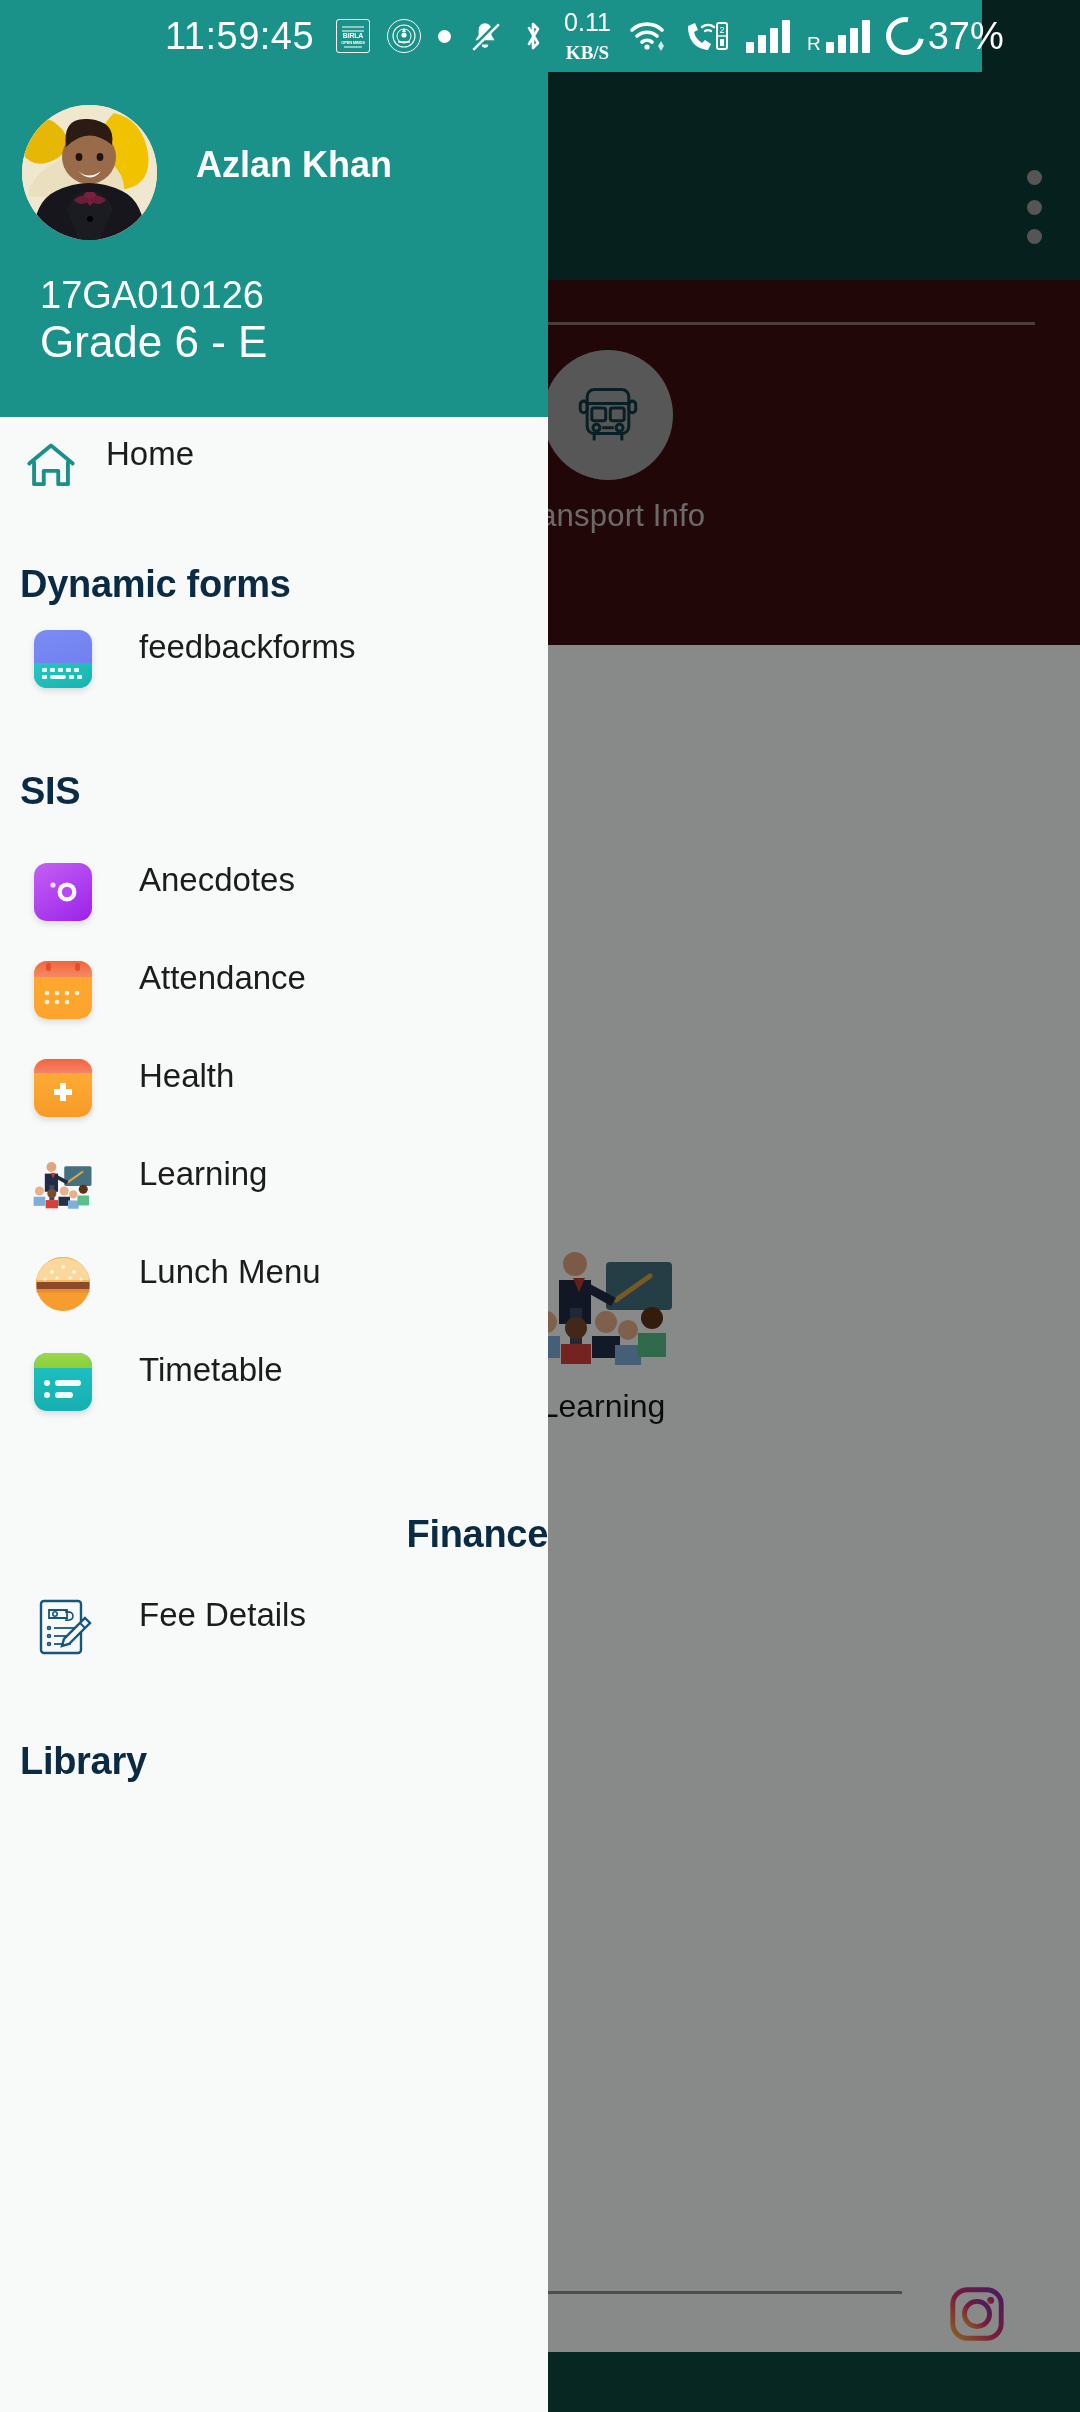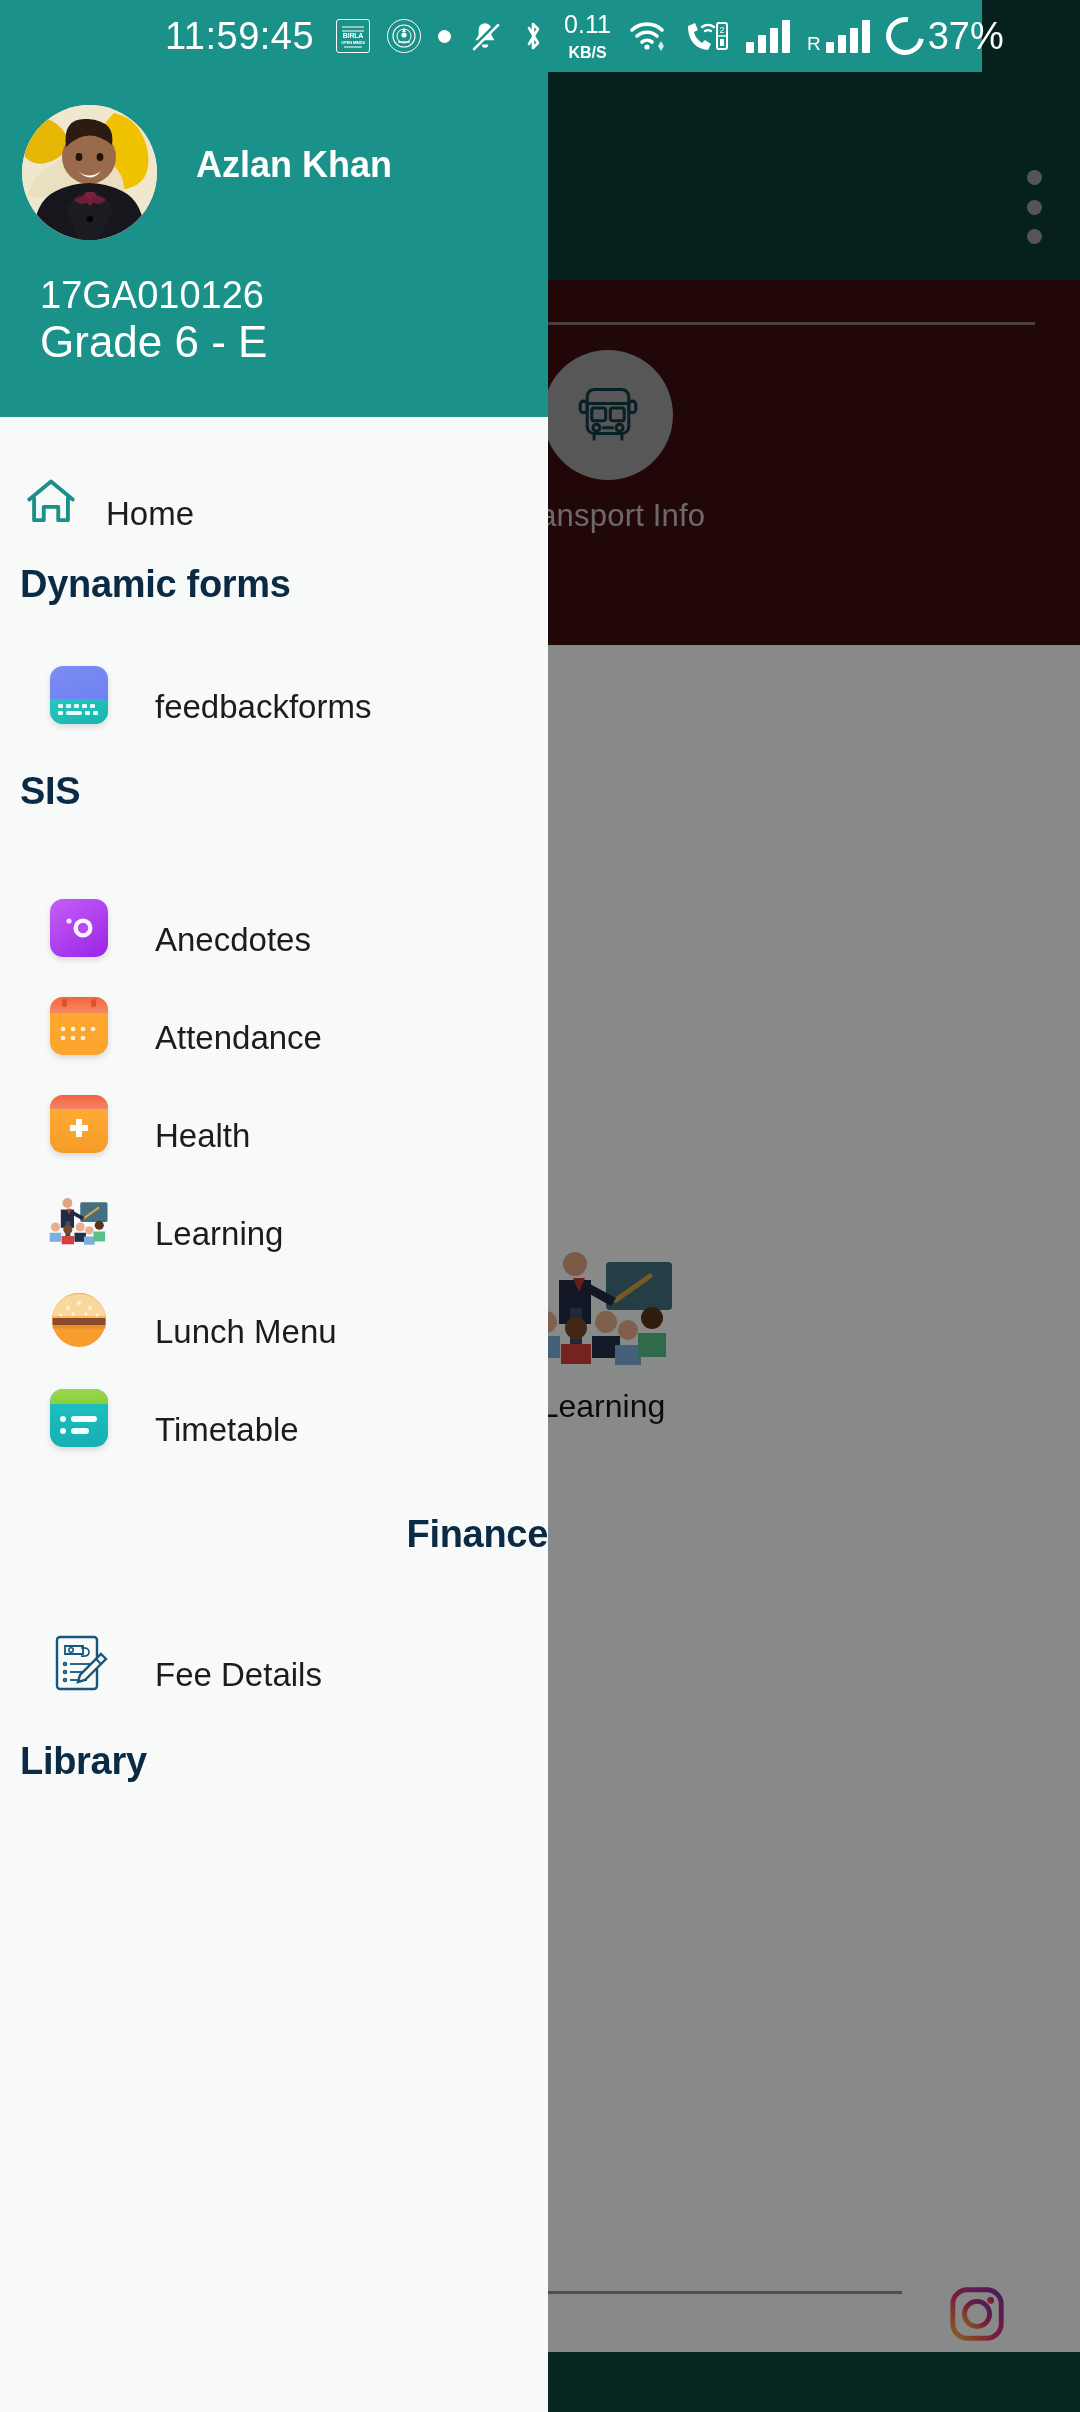--- a/index.html
+++ b/index.html
@@ -104,21 +104,21 @@
     width:34px; height:34px; border-radius:50%;
     border:1.5px solid #fff;
     display:flex; align-items:center; justify-content:center;
     font-size:8px; font-weight:700; text-align:center; line-height:1;
   }
   .dot-sm{ width:13px; height:13px; border-radius:50%; background:#fff; }
   .netspeed{
     display:flex; flex-direction:column; align-items:center; line-height:1;
   }
   .netspeed .v{ font-size:25px; font-weight:500;}
-  .netspeed .u{ font-size:16px; font-weight:600; margin-top:8px;}
+  .netspeed .u{ font-size:19px; font-weight:600; margin-top:8px;font-family:Liberation Serif, serif;}
   .bars{ display:flex; align-items:flex-end; gap:4px; height:34px; }
   .bars i{ display:block; width:8px; background:#fff; border-radius:1px; }
   #batt{ display:flex; align-items:center; margin-left:16px; }
   #batt .ring{
     width:38px; height:38px; border-radius:50%;
     border:5px solid #fff; border-right-color:transparent;
     transform:rotate(-35deg);
   }
   #batt .pct{ font-size:38px; margin-left:4px; }
 
@@ -151,33 +151,33 @@
     font-size:38px; color:#fff;
   }
   #stu-grade{
     position:absolute; left:40px; top:245px;
     font-size:44px; color:#fff;
   }
 
   #drawer-body{ padding-top:0; }
 
   .nav-row{
-    display:flex; align-items:flex-end;
+    display:flex; align-items:flex-start;
     height:98px; padding-left:20px;
   }
   .nav-row .ico{
     width:62px; height:62px;
     display:flex; align-items:center; justify-content:center;
     flex:0 0 62px;
   }
   .nav-row .lbl{
     font-size:33px; color:#1C1C1C; margin-left:24px;
     white-space:nowrap;
   }
-  .nav-row.sub{ padding-left:48px; }
+  .nav-row.sub{ padding-left:32px; }
   .nav-row.sub .lbl{ margin-left:45px; }
 
   .section-title{
     font-size:38px; font-weight:700; color:#0B2B45;
     padding-left:20px;
     letter-spacing:-.3px;
   }
   .sp-home{ margin-top:18px; }
   .sec-dynamic{ margin-top:30px; }
   .sec-sis{ margin-top:44px; }

